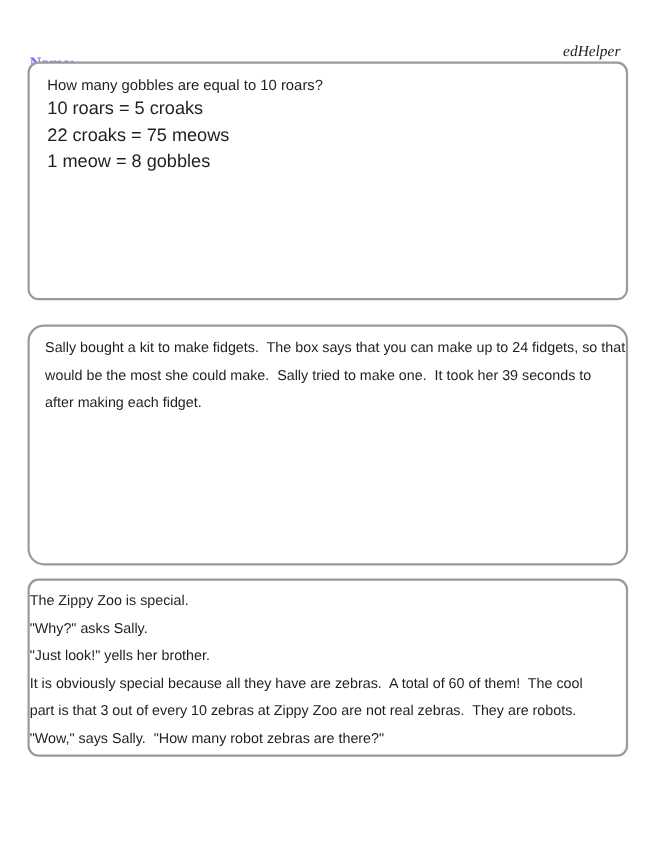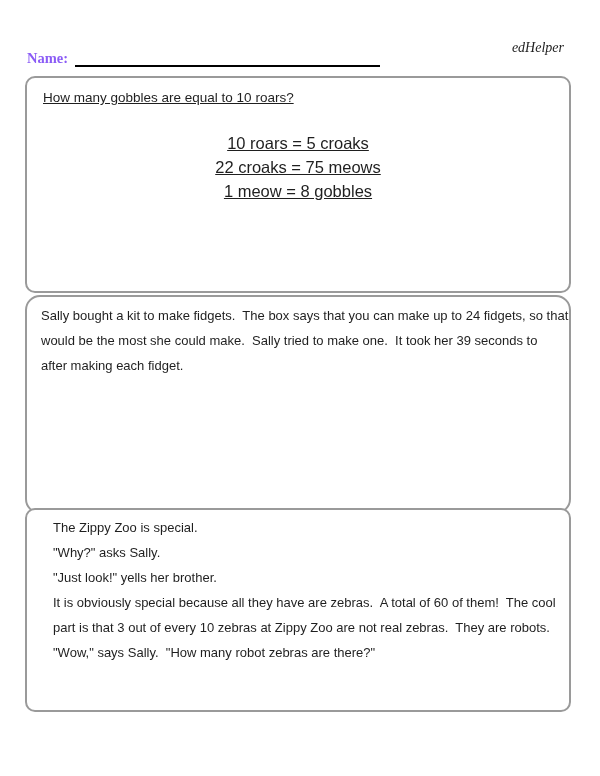--- a/index.html
+++ b/index.html
@@ -46,32 +46,31 @@
   .problem-box {
     position: absolute;
     left: 25px;
     width: 546px;
     box-sizing: border-box;
     background: #ffffff;
     border: 2px solid #9a9a9a;
     border-radius: 10px;
     overflow: hidden;
   }
-  #box1 { top: 76px;  height: 217px; padding: 11px 16px; text-decoration: underline; }
+  #box1 { top: 56px;  height: 217px; padding: 11px 16px; }
   #box2 { top: 295px; height: 219px; padding: 6px 14px; border-radius: 15px; }
-  #box3 { top: 508px; height: 204px; padding: 5px 26px; }
+  #box3 { top: 526px; height: 162px; padding: 5px 0; }
 
   .question-line {
     font-size: 13.5px;
     line-height: 18px;
     white-space: pre;
   }
   .equations {
-    margin-top: 24px;
-    text-align: center;
+    text-align: left;
   }
   .equation-line {
     font-size: 16.5px;
     line-height: 24px;
     white-space: pre;
   }
   .text-line {
     font-size: 13px;
     line-height: 25px;
     white-space: pre;

